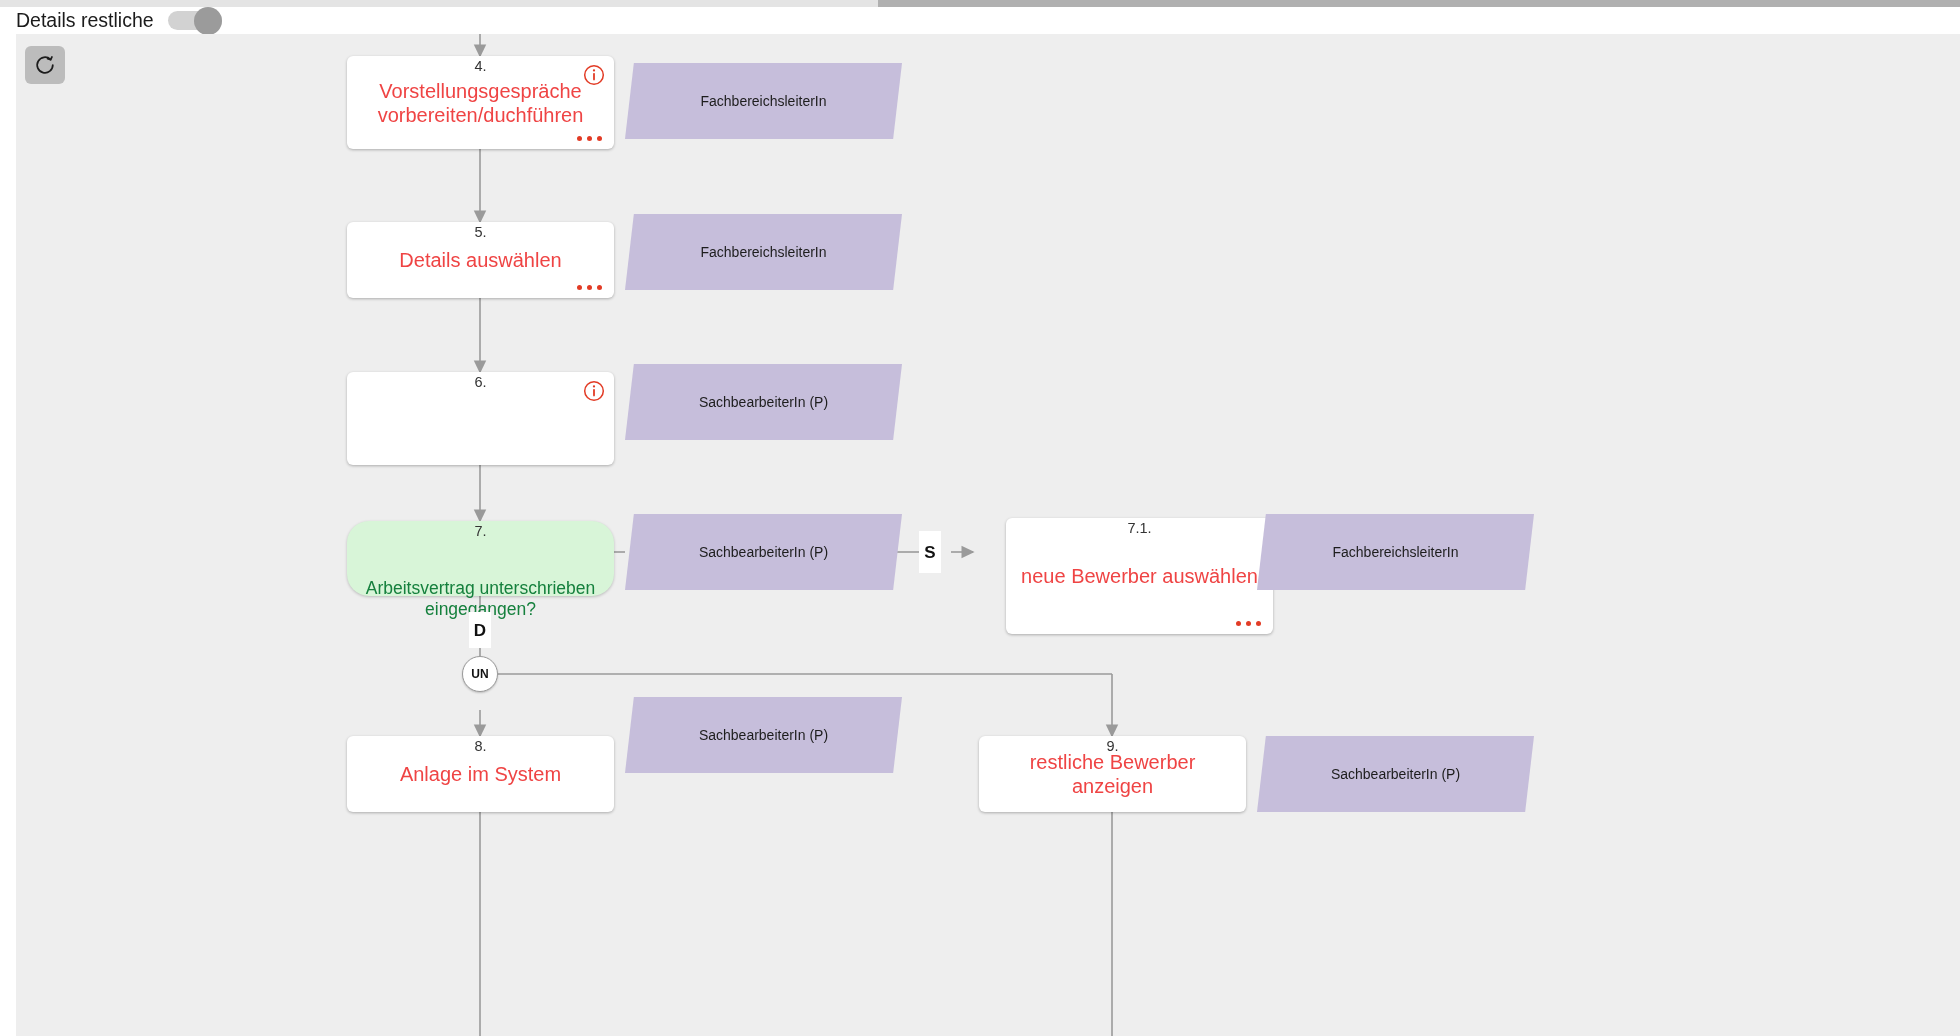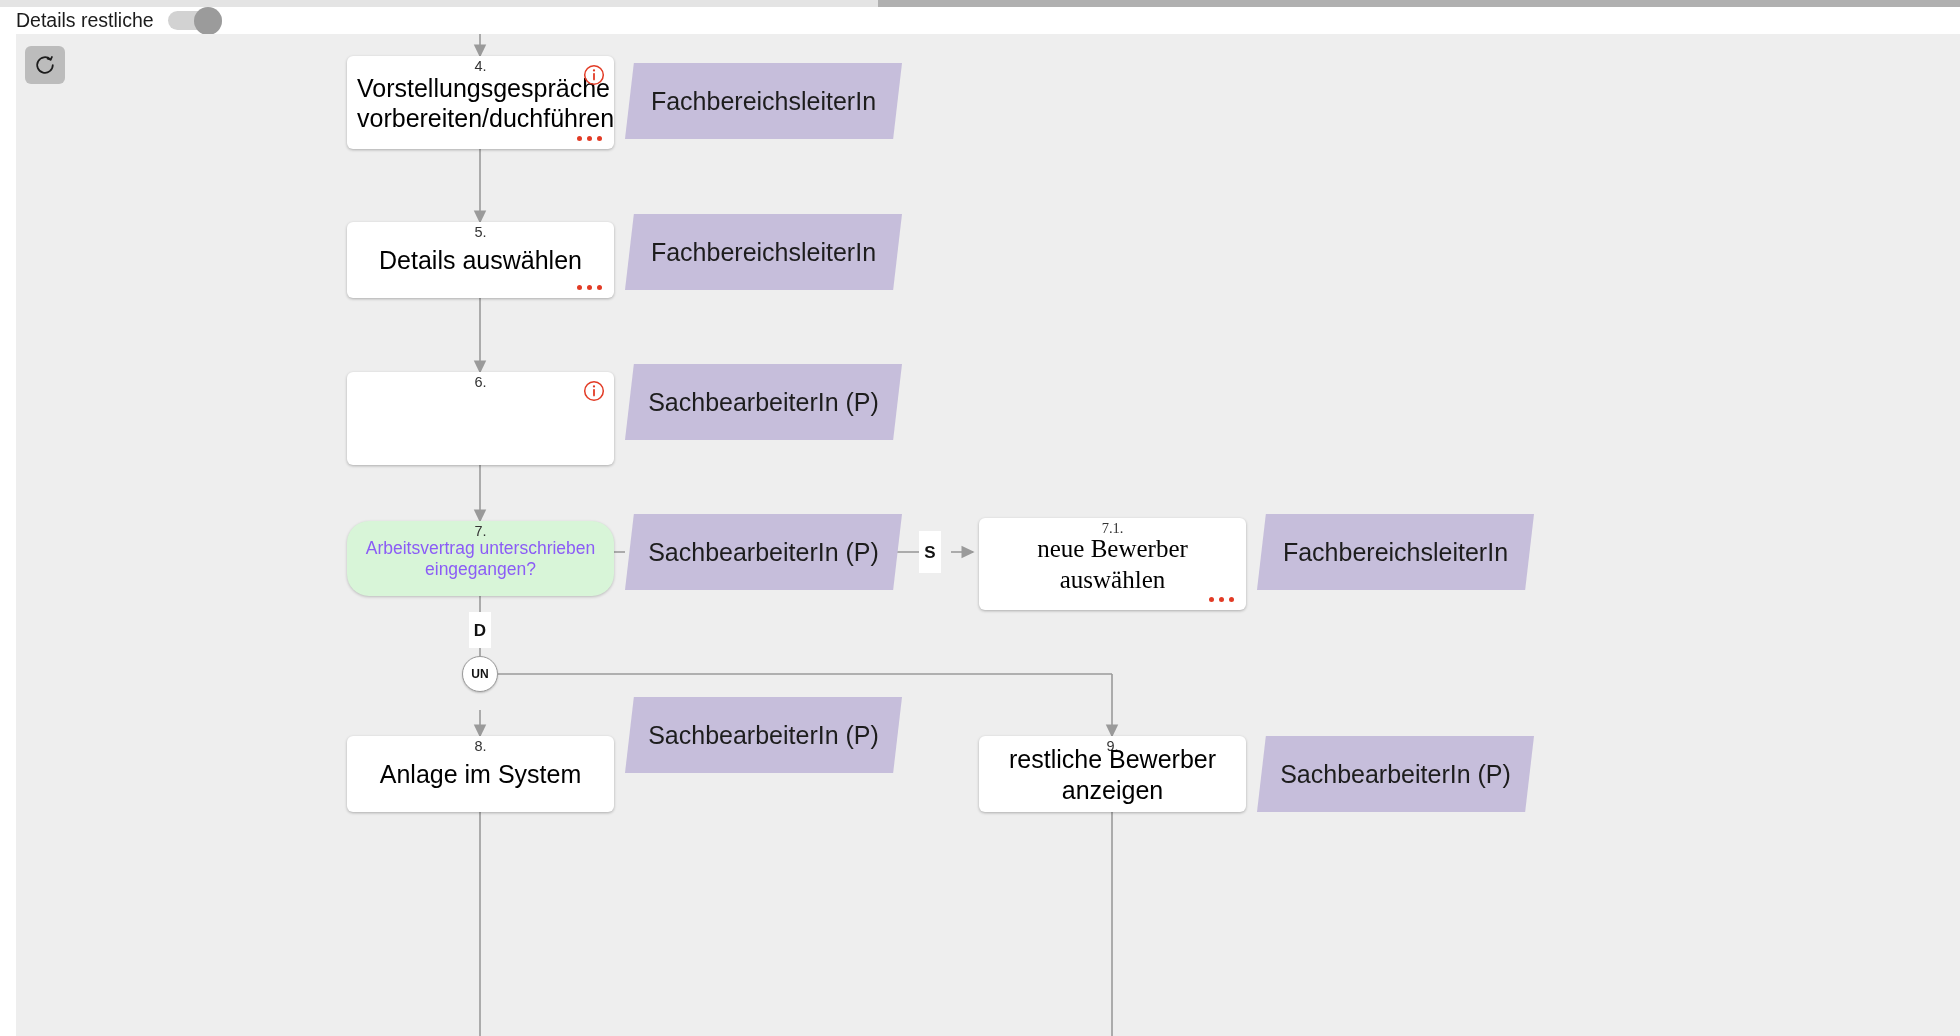--- a/index.html
+++ b/index.html
@@ -95,25 +95,25 @@
   }
   .node-num {
     position: absolute; left: 0; right: 0; top: 3px;
     text-align: center;
     font-size: 14.5px; color: #333; line-height: 1.1;
   }
   .node-label {
     position: absolute; left: 10px; right: 10px;
     top: 50%; transform: translateY(-50%);
     text-align: center;
-    font-size: 25px; color: #000000;
+    font-size: 20px; color: #ef4444;
     line-height: 1.22;
     white-space: pre-line;
   }
-  .node.decision .node-label { color: #8b5cf6; }
+  .node.decision .node-label { color: #15803d; margin-top: 40px; }
   .info-icon {
     position: absolute; right: 9px; top: 8px;
     width: 22px; height: 22px;
     cursor: pointer;
   }
   .dots-menu {
     position: absolute; right: 12px; bottom: 8px;
     display: flex; gap: 5px;
     cursor: pointer;
   }
@@ -126,21 +126,21 @@
 
   
   .role {
     position: absolute;
     background: #c6bedb;
     display: flex; align-items: center; justify-content: center;
     clip-path: polygon(3.2% 0, 100% 0, 96.8% 100%, 0 100%);
     filter: drop-shadow(0 1px 2px rgba(0,0,0,0.25));
   }
   .role-label {
-    font-size: 25px; color: #1d1d1d; text-align: center;
+    font-size: 14px; color: #1d1d1d; text-align: center;
     line-height: 1.2;
   }
 
   
   .edge-label {
     position: absolute;
     background: #ffffff;
     font-size: 17px; font-weight: bold; color: #111;
     display: flex; align-items: center; justify-content: center;
     line-height: 1;
@@ -270,21 +270,21 @@
     <div class="node-num">7.</div>
     <div class="node-label" style="font-size:17.5px;">Arbeitsvertrag unterschrieben
 eingegangen?</div>
   </div>
   <div class="role" style="left:609px; top:480px; width:277px; height:76px;">
     <span class="role-label">SachbearbeiterIn (P)</span>
   </div>
 
   <div class="edge-label" style="left:903px; top:497px; width:22px; height:42px;">S</div>
 
-  <div class="node" style="left:963px; top:484px; width:267px; height:92px;font-family:Liberation Serif, serif;">
+  <div class="node" style="left:990px; top:484px; width:267px; height:116px;">
     <div class="node-num">7.1.</div>
     <div class="node-label">neue Bewerber auswählen</div>
     <span class="dots-menu">
         <i></i>
         <i></i>
         <i></i>
       </span>
   </div>
   <div class="role" style="left:1241px; top:480px; width:277px; height:76px;">
     <span class="role-label">FachbereichsleiterIn</span>

